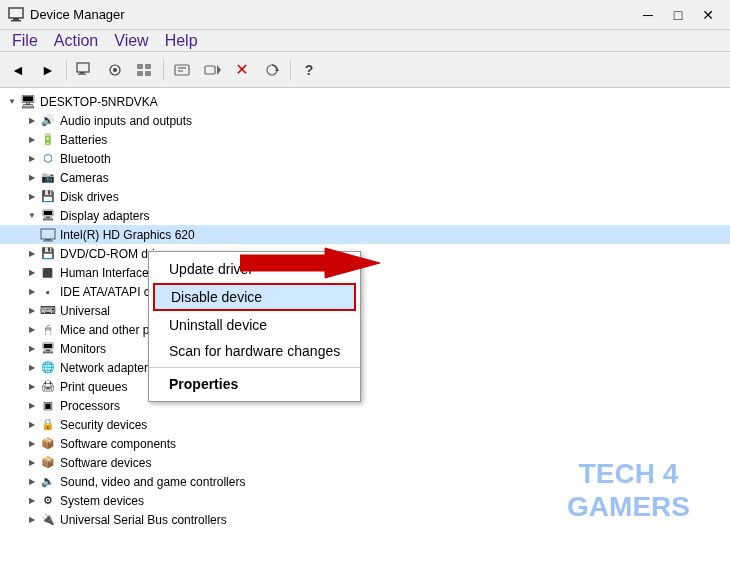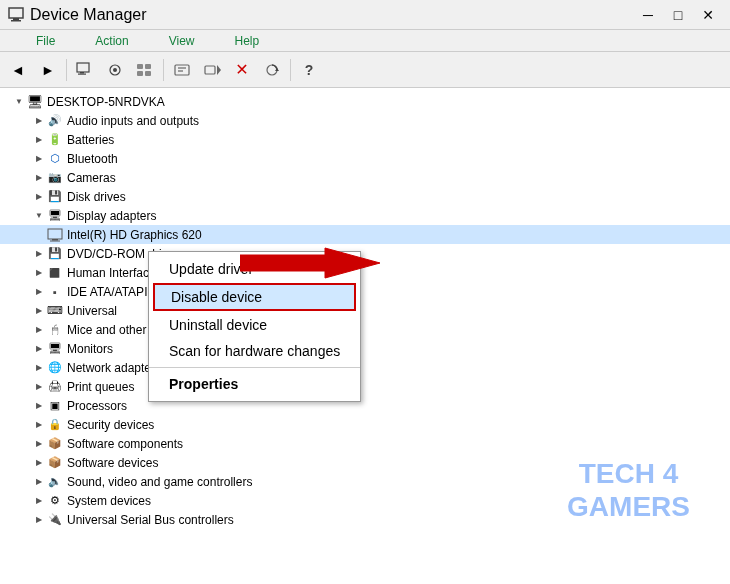--- a/index.html
+++ b/index.html
@@ -18,21 +18,21 @@
     .title-bar {
       background: #f0f0f0;
       height: 30px;
       display: flex;
       align-items: center;
       padding: 0 8px;
       border-bottom: 1px solid #ccc;
       gap: 6px;
     }
     .title-bar-text {
-      font-size: 16px;
+      font-size: 13px;
       font-weight: normal;
       color: #000;
     }
     .title-bar-controls {
       margin-left: auto;
       display: flex;
       gap: 2px;
     }
 
     
@@ -40,23 +40,22 @@
       background: #f0f0f0;
       height: 22px;
       display: flex;
       align-items: center;
       padding: 0 4px;
       border-bottom: 1px solid #ccc;
     }
     .menu-item {
       padding: 2px 8px;
       cursor: pointer;
-      font-size: 12px;
-      color: #15803d;
-      margin-left: 24px;
+      font-size: 16px;
+      color: #4c1d95;
     }
 
     
     .toolbar {
       background: #f0f0f0;
       height: 36px;
       display: flex;
       align-items: center;
       padding: 0 4px;
       border-bottom: 1px solid #ccc;
@@ -92,21 +91,21 @@
     .tree-view {
       padding: 4px 0;
       overflow-y: auto;
       height: 100%;
       width: 100%;
     }
     .tree-item {
       display: flex;
       align-items: center;
       height: 19px;
-      padding-left: 11px;
+      padding-left: 4px;
       cursor: pointer;
       white-space: nowrap;
       position: relative;
     }
     .tree-item.selected { background: #cce5ff; }
     .tree-expand {
       width: 16px;
       height: 16px;
       display: inline-flex;
       align-items: center;

